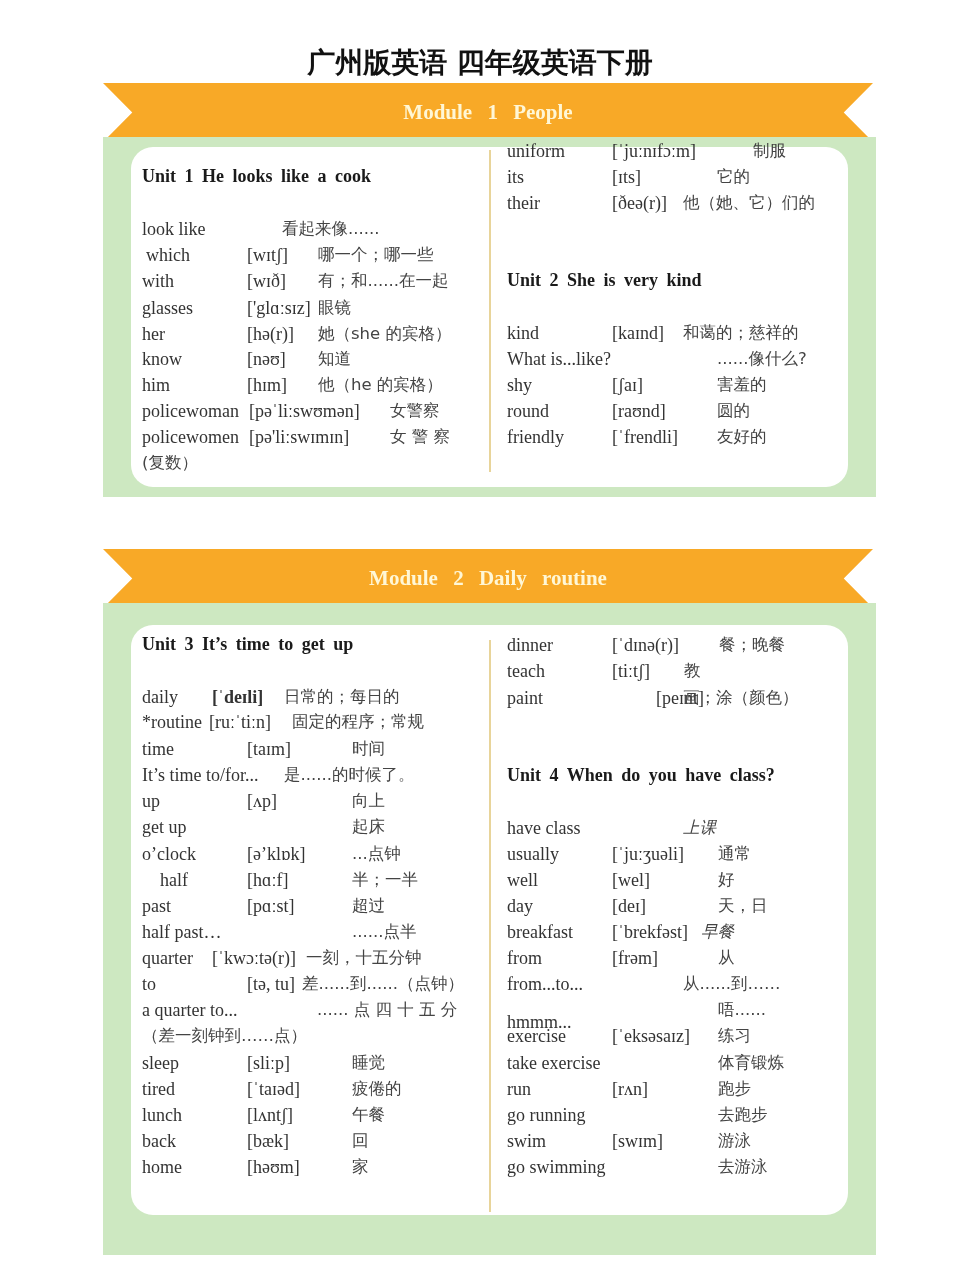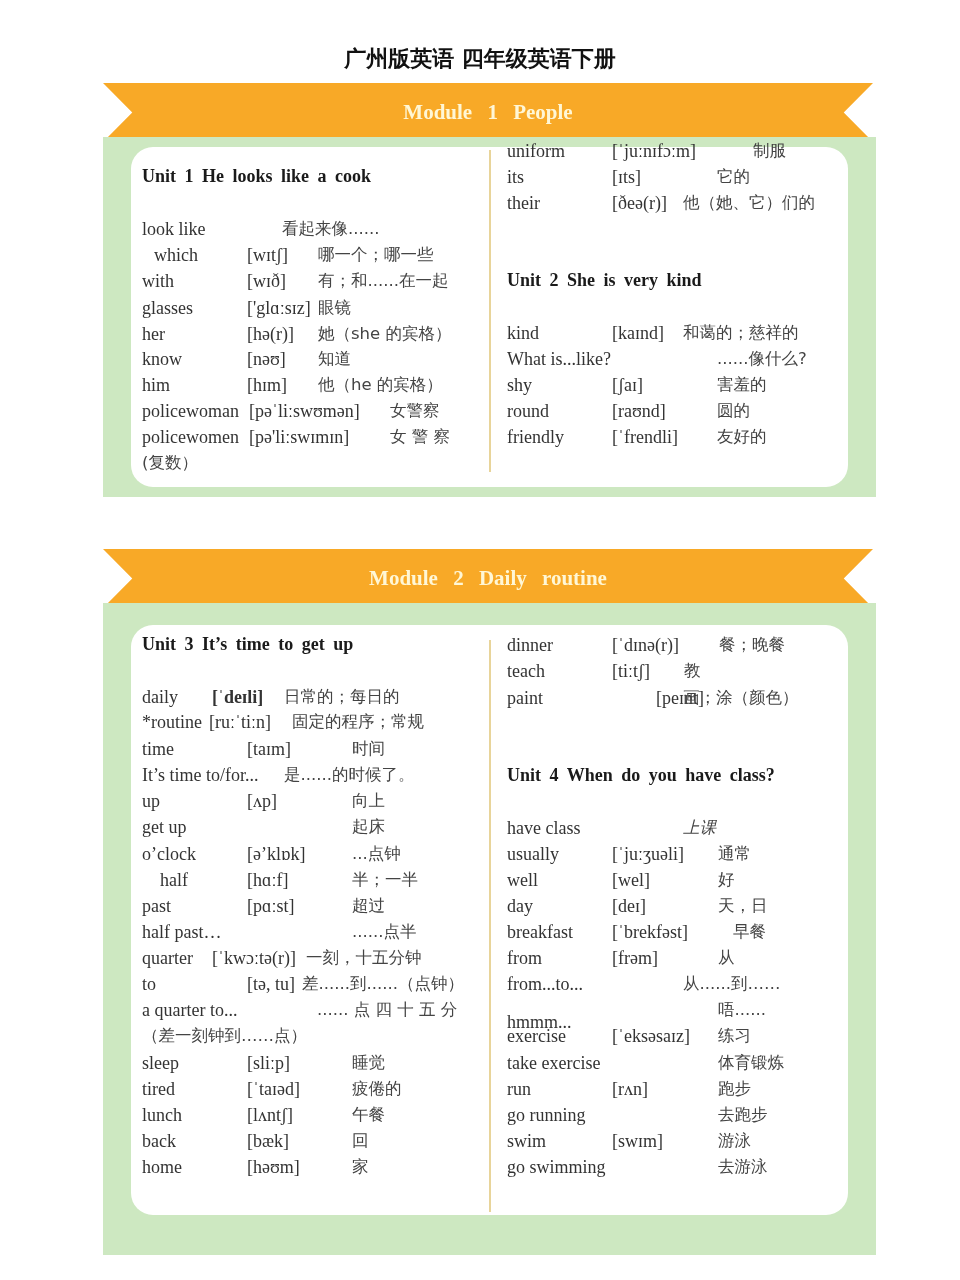--- a/index.html
+++ b/index.html
@@ -3,21 +3,21 @@
 <meta charset="utf-8">
 <style>
   html, body { margin: 0; padding: 0; }
   body {
     width: 960px; height: 1280px; background: #ffffff; position: relative; overflow: hidden;
     font-family: "Liberation Serif", "DejaVu Serif", serif; color: #2a2a2a;
   }
   .page-title {
     position: absolute; top: 44px; left: 0; width: 960px; text-align: center;
     font-family: "DejaVu Sans", "Liberation Sans", sans-serif; font-weight: bold;
-    font-size: 22px; color: #111; letter-spacing: 0px;
+    font-size: 28px; color: #111; letter-spacing: 0px;
   }
   .banner {
     position: absolute; left: 103px; width: 770px; height: 59px;
     background: #f8a927;
     clip-path: polygon(0 0, 100% 0, 96.2% 50%, 100% 100%, 0 100%, 3.8% 50%);
   }
   .banner-label {
     position: absolute; left: 0; top: 0; width: 100%; height: 100%;
     display: flex; align-items: center; justify-content: center;
     color: #fff7d6; font-weight: bold; font-size: 21px; word-spacing: 10px;
@@ -51,21 +51,21 @@
 </div>
 <div class="divider" style="left:489px; top:150px; height:322px;"></div>
 
 <div class="unit-title" style="left:142px; top:166px;">Unit  1  He  looks  like  a  cook</div>
 
 <div class="row" style="left:142px; top:218px;">
   <span class="w" style="left:0;">look  like</span>
   <span class="w zh" style="left:140px;">看起来像......</span>
 </div>
 <div class="row" style="left:142px; top:244px;">
-  <span class="w" style="left:12px;">which</span>
+  <span class="w" style="left:4px;">which</span>
   <span class="w" style="left:105px;">[wɪtʃ]</span>
   <span class="w zh" style="left:176px;">哪一个；哪一些</span>
 </div>
 <div class="row" style="left:142px; top:270px;">
   <span class="w" style="left:0;">with</span>
   <span class="w" style="left:105px;">[wɪð]</span>
   <span class="w zh" style="left:176px;">有；和......在一起</span>
 </div>
 <div class="row" style="left:142px; top:297px;">
   <span class="w" style="left:0;">glasses</span>
@@ -278,21 +278,21 @@
   <span class="w zh" style="left:211px;">好</span>
 </div>
 <div class="row" style="left:507px; top:895px;">
   <span class="w" style="left:0;">day</span>
   <span class="w" style="left:105px;">[deɪ]</span>
   <span class="w zh" style="left:211px;">天，日</span>
 </div>
 <div class="row" style="left:507px; top:921px;">
   <span class="w" style="left:0;">breakfast</span>
   <span class="w" style="left:105px;">[ˈbrekfəst]</span>
-  <span class="w zh" style="left:226px;">早餐</span>
+  <span class="w zh" style="left:194px;font-style:italic;">早餐</span>
 </div>
 <div class="row" style="left:507px; top:947px;">
   <span class="w" style="left:0;">from</span>
   <span class="w" style="left:105px;">[frəm]</span>
   <span class="w zh" style="left:211px;">从</span>
 </div>
 <div class="row" style="left:507px; top:973px;">
   <span class="w" style="left:0;">from...to...</span>
   <span class="w zh" style="left:176px;">从......到……</span>
 </div>

